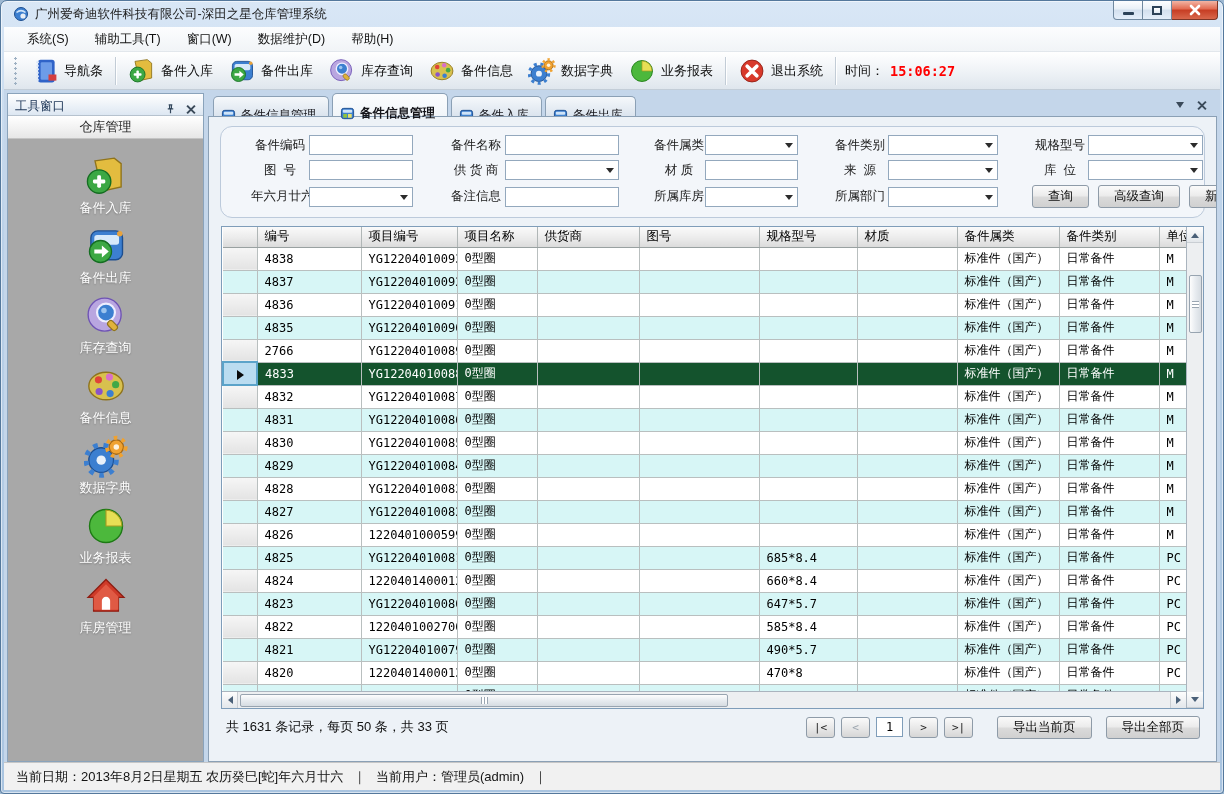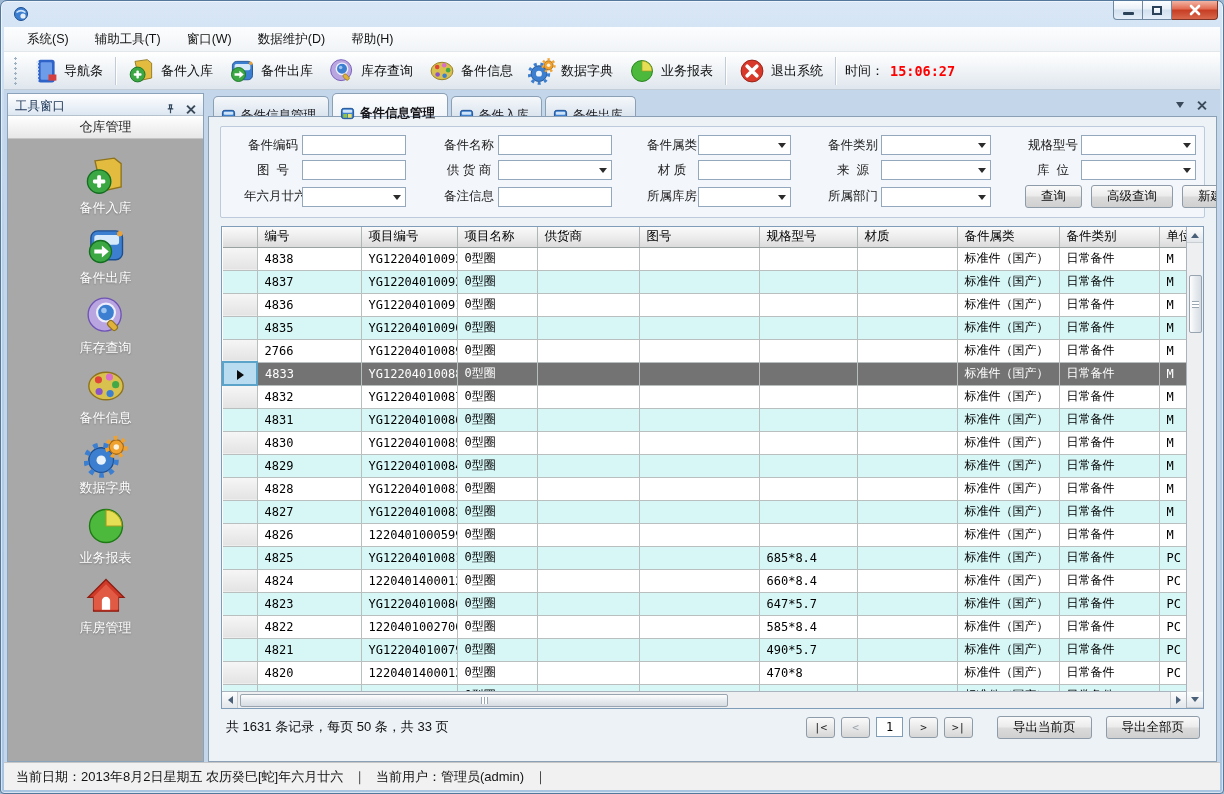--- a/index.html
+++ b/index.html
@@ -51,21 +51,21 @@
     border-radius:5px 5px 0 0;background:linear-gradient(#f5f8fb,#dbe4ee);margin-right:3px;font-size:12.5px;color:#15151a;cursor:pointer;white-space:nowrap}
   .tab.active{height:23px;background:linear-gradient(#fcfdfe,#f1f5f9);font-weight:bold;z-index:2}
   .tab svg{width:15px;height:15px}
   .tabstrip-controls{position:absolute;right:10px;top:5px;display:flex;gap:12px;align-items:center;z-index:3}
   .chev{width:0;height:0;border:4.5px solid transparent;border-top:6px solid #3a4a5a;margin-top:4px;cursor:pointer}
   .xmark{position:relative;width:11px;height:11px;cursor:pointer}
   .xmark:before,.xmark:after{content:"";position:absolute;left:5px;top:0;width:2px;height:11px;background:#3a4a5a}
   .xmark:before{transform:rotate(45deg)}.xmark:after{transform:rotate(-45deg)}
   .tabpage{flex:1;border:1px solid #8ba0b5;background:#edf2f7;overflow:hidden;display:flex;flex-direction:column}
   
-  .search-panel{margin:9px 11px 0 11px;border:1px solid #bccadb;border-radius:2px;background:#f3f6fa;padding:8px 23px 9px}
+  .search-panel{margin:9px 11px 0 11px;border:1px solid #bccadb;border-radius:12px;background:#f3f6fa;padding:8px 30px 9px}
   .f-row{display:flex;align-items:center;margin-top:5px}
   .f-row:first-child{margin-top:0}
   .grp{display:flex;align-items:center;margin-right:34px}
   .grp:last-child{margin-right:0}
   .grp .flbl{font-size:12.5px;color:#1a1a1a;text-align:center;white-space:pre}
   .g1 .flbl{width:58px}.g1 .fld{width:104px}
   .g2 .flbl{width:58px}.g2 .fld{width:114px}
   .g3 .flbl{width:52px}.g3 .fld{width:93px}
   .g4 .flbl{width:56px}.g4 .fld{width:110px}
   .g5 .flbl{width:56px}.g5 .fld{width:115px}
@@ -76,21 +76,21 @@
     background:linear-gradient(#fafafa,#ececec 45%,#dadada 55%,#d0d0d0);font-size:12.5px;display:inline-flex;align-items:center;justify-content:center;white-space:nowrap}
   
   .grid-area{margin:8px 0 0 12px;width:983px;border:1px solid #7f9db9;background:#fff;
     display:grid;grid-template-columns:964px 17px;grid-template-rows:464px 17px}
   .viewport{grid-column:1;grid-row:1;overflow:hidden}
   table{border-collapse:collapse;table-layout:fixed;width:964px;font-family:"DejaVu Sans Mono","Liberation Mono",monospace;font-size:12px}
   th{height:20px;background:linear-gradient(#fafafa,#ebebeb 55%,#dbdbdb);border-right:1px solid #b0b6b6;border-bottom:1px solid #99a1a1;
     font-weight:normal;text-align:left;padding:0 0 0 7px;overflow:hidden;white-space:nowrap;font-size:12.5px}
   td{height:23px;border-right:1px solid #b9bfbf;border-bottom:1px solid #b9bfbf;padding:0 0 0 7px;overflow:hidden;white-space:nowrap;color:#000;background:#fff}
   tr.alt td{background:#d7f6f6}
-  tr.selected td{background:#737373;color:#fff}
+  tr.selected td{background:#14532d;color:#fff}
   td.selc{background:linear-gradient(#f6f6f6,#e3e3e3);padding:0;text-align:center}
   tr.selected td.selc{background:#badcf0;border:2px solid #5ba3c9}
   th.selh{padding:0}
   .row-marker{display:inline-block;width:0;height:0;border:5px solid transparent;border-left:7px solid #0a0a0a;border-right:none;margin-top:5px}
   .vbar{grid-column:2;grid-row:1/3;border-left:1px solid #aab4be;background:#edeff1;display:flex;flex-direction:column;align-items:center}
   .sbtn{width:16px;height:16px;background:linear-gradient(#fdfdfd,#e3e7eb);border-bottom:1px solid #c9ced3;
     display:flex;align-items:center;justify-content:center;cursor:pointer}
   .tri-up{width:0;height:0;border:4px solid transparent;border-bottom:5px solid #4a6078;margin-top:-3px}
   .tri-down{width:0;height:0;border:4px solid transparent;border-top:5px solid #4a6078;margin-bottom:-3px}
   .tri-left{width:0;height:0;border:4px solid transparent;border-right:5px solid #4a6078;margin-left:-3px}
@@ -122,20 +122,21 @@
 <body>
 
 <div class="window">
 
   <div class="titlebar">
     <svg viewBox="0 0 16 16" width="16" height="16">
         <circle cx="8" cy="8" r="6.5" fill="#3c7fd0" stroke="#1d4e8f"></circle>
         <path d="M3.5 6.5 Q8 2.8 12.5 6.5" stroke="#cfe4f8" stroke-width="1.6" fill="none"></path>
         <circle cx="10" cy="10" r="2.6" fill="#e8eef6"></circle>
       </svg>
+    <span class="t-text">广州爱奇迪软件科技有限公司-深田之星仓库管理系统</span>
     <div class="win-controls">
       <div class="wc wc-min">
           <div class="glyph-min"></div>
         </div>
       <div class="wc wc-max">
           <div class="glyph-max"></div>
         </div>
       <div class="wc wc-close">
         <svg width="12" height="12" viewBox="0 0 12 12">
             <path d="M2 2 L10 10 M10 2 L2 10" stroke="#fff" stroke-width="2.6" stroke-linecap="round"></path>

